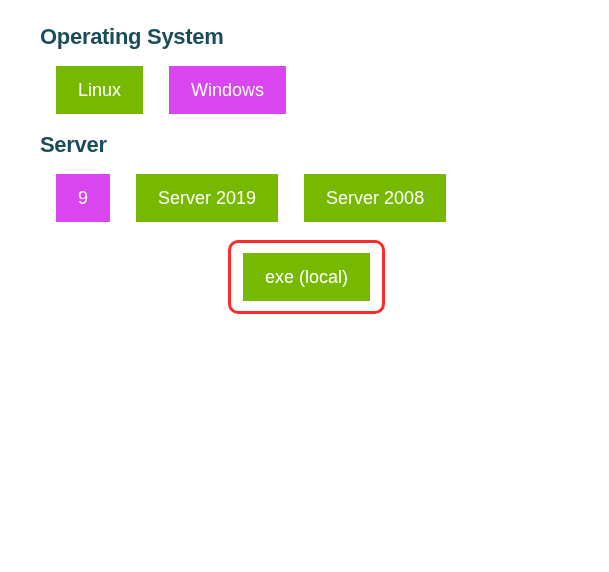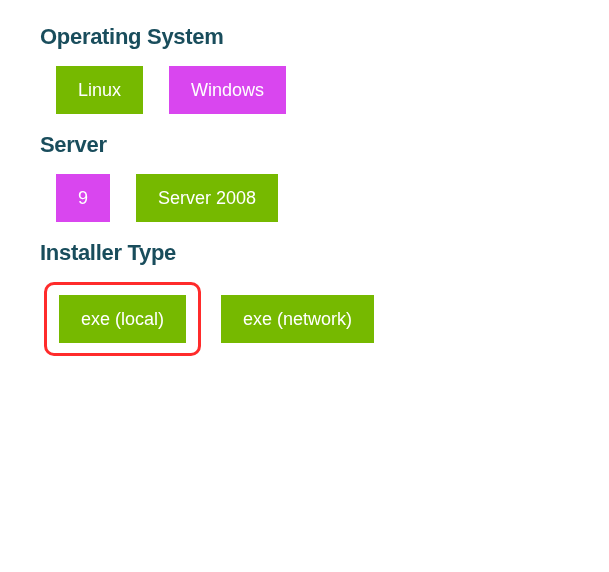--- a/index.html
+++ b/index.html
@@ -52,45 +52,45 @@
       border: 3px solid #ff2b2b;
       border-radius: 10px;
       padding: 10px 12px;
       margin-left: 4px;
     }
     .installer-row {
       display: flex;
       align-items: center;
       gap: 20px;
       padding-left: 0;
+      flex-direction: column;
     }
   </style>
 </head>
 <body>
 
 <div class="section">
   <h2 class="section-title">Operating System</h2>
   <div class="button-row">
     <button class="opt-btn light">Linux</button>
     <button class="opt-btn dark">Windows</button>
   </div>
 </div>
 
 <div class="section">
 </div>
 
 <div class="section">
   <h2 class="section-title">Server</h2>
   <div class="button-row">
     <button class="opt-btn dark">9</button>
+    <button class="opt-btn light">Server 2019</button>
     <button class="opt-btn light">Server 2008</button>
   </div>
 </div>
 
 <div class="section">
-  <h2 class="section-title">Installer Type</h2>
   <div class="installer-row">
     <span class="highlight-wrap">
       <button class="opt-btn light">exe (local)</button>
     </span>
-    <button class="opt-btn light">exe (network)</button>
   </div>
 </div>
 
 </body></html>

